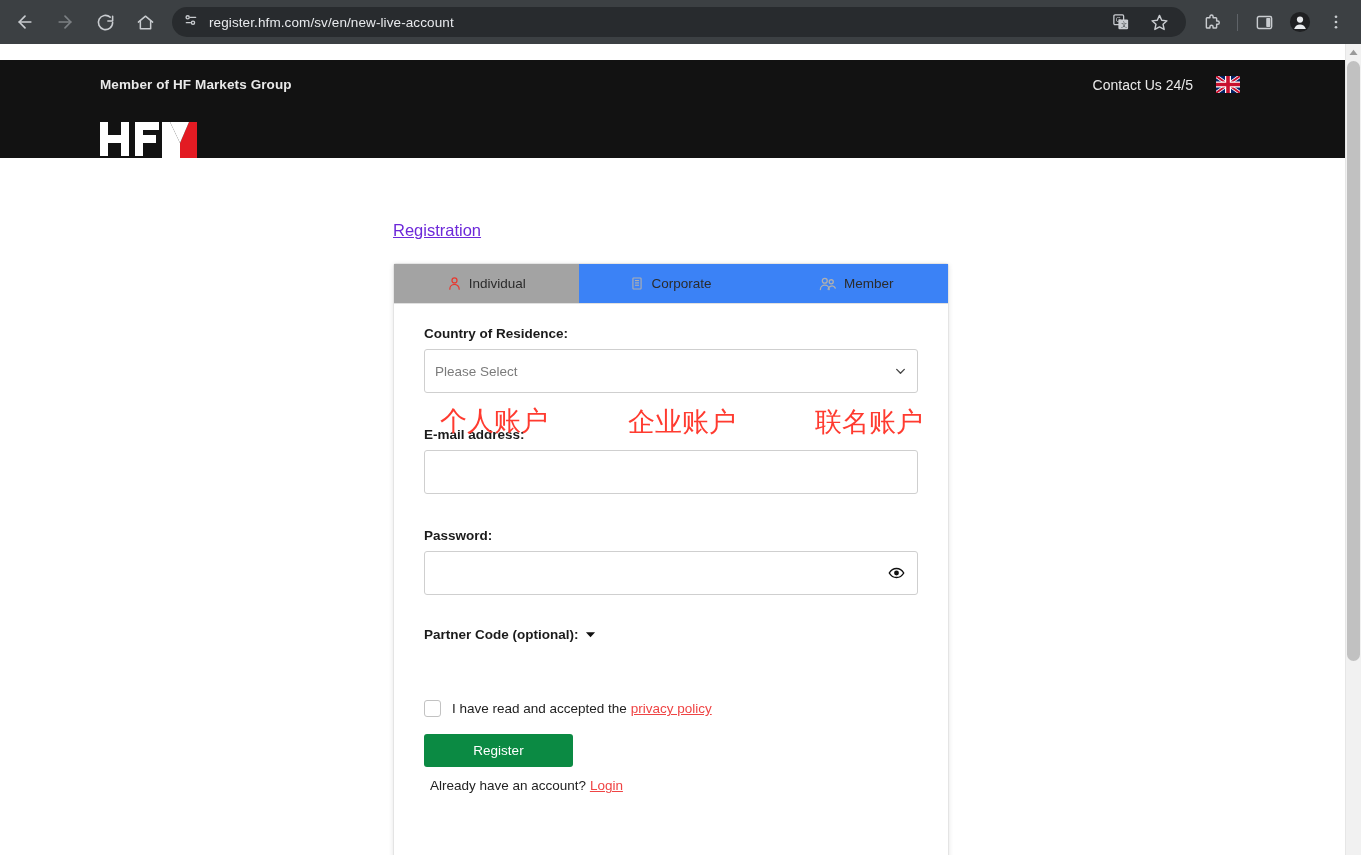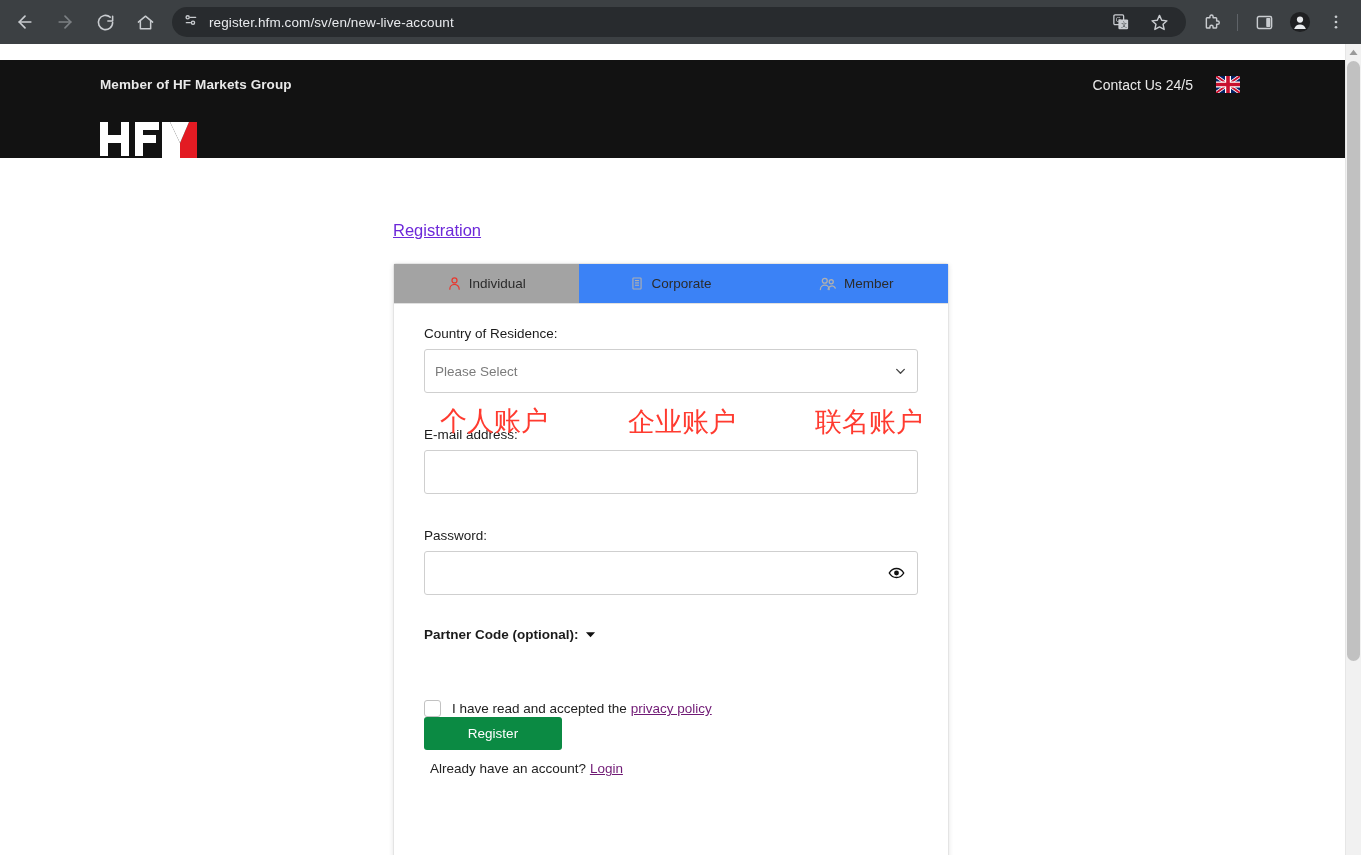--- a/index.html
+++ b/index.html
@@ -141,21 +141,21 @@
     pointer-events: none;
   }
   .cn-1 { left: 440px; top: 249px; }
   .cn-2 { left: 628px; top: 250px; }
   .cn-3 { left: 815px; top: 250px; }
 
   
   .form-body { padding: 22px 30px 0 30px; }
   .field-label {
     font-size: 13.5px;
-    font-weight: normal;
+    font-weight: bold;
     color: #1b1b1b;
     margin-bottom: 8px;
   }
   .input-box {
     width: 494px;
     height: 44px;
     border: 1px solid #cfcfcf;
     border-radius: 3px;
     background: #ffffff;
     display: flex; align-items: center;
@@ -193,24 +193,25 @@
     margin-top: 58px;
   }
   .checkbox {
     width: 17px; height: 17px;
     border: 1px solid #c2c2c2;
     border-radius: 3px;
     background: #fff;
     flex: 0 0 auto;
   }
   .consent-text { font-size: 13.5px; color: #222; }
-  .link-red { color: #701a75; }
+  .link-red { color: #ef4444; }
 
   .register-btn {
-    width: 138px; height: 33px;
+    margin-top: 17px;
+    width: 149px; height: 33px;
     background: #0b8a43;
     color: #ffffff;
     font-size: 13.5px;
     border: none;
     border-radius: 3px;
     display: flex; align-items: center; justify-content: center;
     cursor: pointer;
   }
   .login-row {
     margin-top: 11px;

